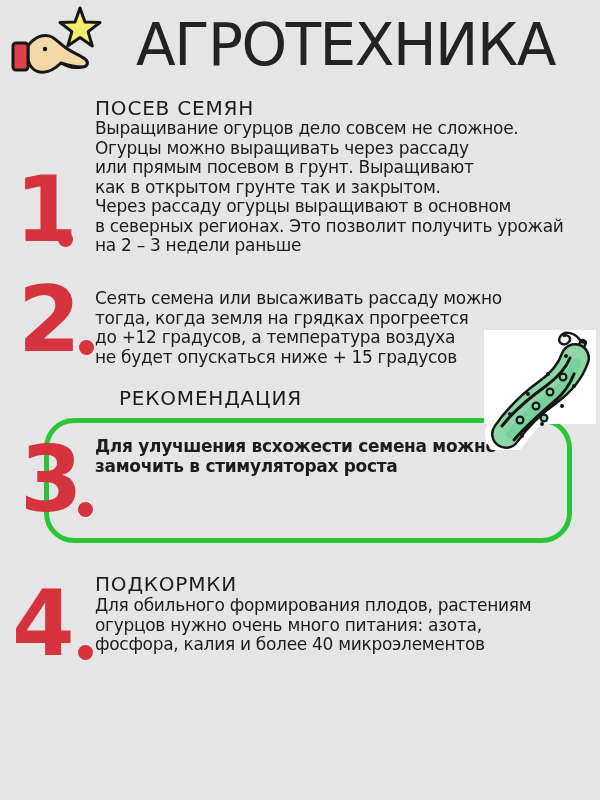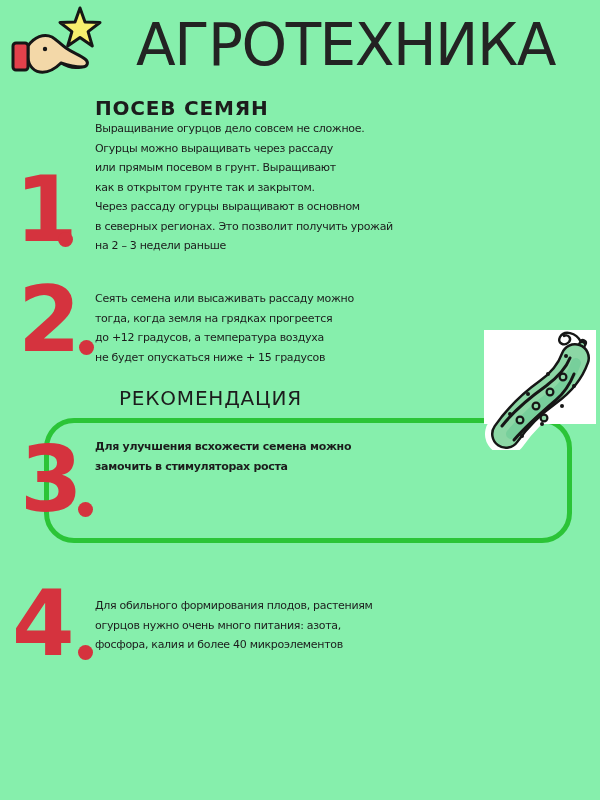--- a/index.html
+++ b/index.html
@@ -1,31 +1,31 @@
 <!DOCTYPE html>
 <html><head>
 <meta charset="utf-8">
 <style>
   html,body{margin:0;padding:0;background:#fff;}
   .page{
-    position:relative;width:600px;height:800px;background:#86efac;
+    position:relative;width:600px;height:800px;background:#e5e5e5;
     font-family:"DejaVu Sans","Liberation Sans",sans-serif;
     color:#1d1d1d;overflow:hidden;
   }
   .abs{position:absolute;}
   .title{
     left:136px;top:16px;font-size:58px;line-height:1;letter-spacing:-1.5px;
     color:#232323;font-weight:normal;white-space:nowrap;z-index:2;
   }
   .sec-heading{
     font-size:20px;line-height:22px;letter-spacing:0.8px;color:#1c1c1c;z-index:2;
     white-space:nowrap;
   }
   .para{
-    font-size:11px;line-height:19.5px;letter-spacing:-0.3px;color:#1c1c1c;
+    font-size:17px;line-height:19.5px;letter-spacing:-0.3px;color:#1c1c1c;
     white-space:pre-line;z-index:2;width:480px;
   }
   .big-num{
     font-size:90px;line-height:90px;font-weight:bold;color:#d5333e;z-index:4;
     font-family:"DejaVu Sans","Liberation Sans",sans-serif;
   }
   .num-dot{
     width:15px;height:15px;border-radius:50%;background:#d5333e;z-index:4;
   }
   .rec-box{
@@ -42,21 +42,21 @@
   <svg class="abs icon-layer" style="left:10px;top:6px;" width="96" height="84" viewBox="0 0 96 84">
     <path d="M70,2 L75,16.1 L90,16.5 L78.1,25.6 L82.3,40 L70,31.5 L57.7,40 L61.9,25.6 L50,16.5 L65,16.1 Z" fill="#f6ef6d" stroke="#161616" stroke-width="3" stroke-linejoin="round"></path>
     <path d="M18,40 C24,31 34,27 42,31 C47,34 50,38 56,42 C63,47 70,49 75,53 C79,56 78,61 72,61 C64,61 57,59 51,57 C46,62 38,67 30,66 C22,65 17,57 18,48 Z" fill="#f3d8a8" stroke="#161616" stroke-width="3" stroke-linejoin="round"></path>
     <path d="M51,57 C57,61 65,63 72,61" fill="none" stroke="#161616" stroke-width="2.4" stroke-linecap="round"></path>
     <circle cx="35" cy="43" r="2.2" fill="#161616"></circle>
     <rect x="3" y="37" width="15" height="27" rx="3" fill="#e2414b" stroke="#161616" stroke-width="3"></rect>
   </svg>
 
   <div class="abs title">АГРОТЕХНИКА</div>
 
-  <div class="abs sec-heading" style="left:95px;top:97px;font-weight:bold;">ПОСЕВ СЕМЯН</div>
+  <div class="abs sec-heading" style="left:95px;top:97px;">ПОСЕВ СЕМЯН</div>
   <div class="abs para" style="left:95px;top:119px;">Выращивание огурцов дело совсем не сложное.
 Огурцы можно выращивать через рассаду
 или прямым посевом в грунт. Выращивают
 как в открытом грунте так и закрытом.
 Через рассаду огурцы выращивают в основном
 в северных регионах. Это позволит получить урожай
 на 2 – 3 недели раньше</div>
   <div class="abs big-num" style="left:15px;top:165px;">1</div>
   <div class="abs num-dot" style="left:58px;top:232px;"></div>
 
@@ -97,19 +97,20 @@
       <circle cx="44" cy="64" r="2"></circle>
       <circle cx="64" cy="44" r="2"></circle>
       <circle cx="82" cy="26" r="2"></circle>
       <circle cx="38" cy="106" r="2"></circle>
       <circle cx="58" cy="94" r="2"></circle>
       <circle cx="78" cy="76" r="2"></circle>
       <circle cx="90" cy="56" r="2"></circle>
     </g>
   </svg>
 
+  <div class="abs sec-heading" style="left:95px;top:573px;">ПОДКОРМКИ</div>
   <div class="abs big-num" style="left:12px;top:579px;">4</div>
   <div class="abs num-dot" style="left:78px;top:645px;"></div>
   <div class="abs para" style="left:95px;top:596px;">Для обильного формирования плодов, растениям
 огурцов нужно очень много питания: азота,
 фосфора, калия и более 40 микроэлементов</div>
 
 </div>
 
 </body></html>

